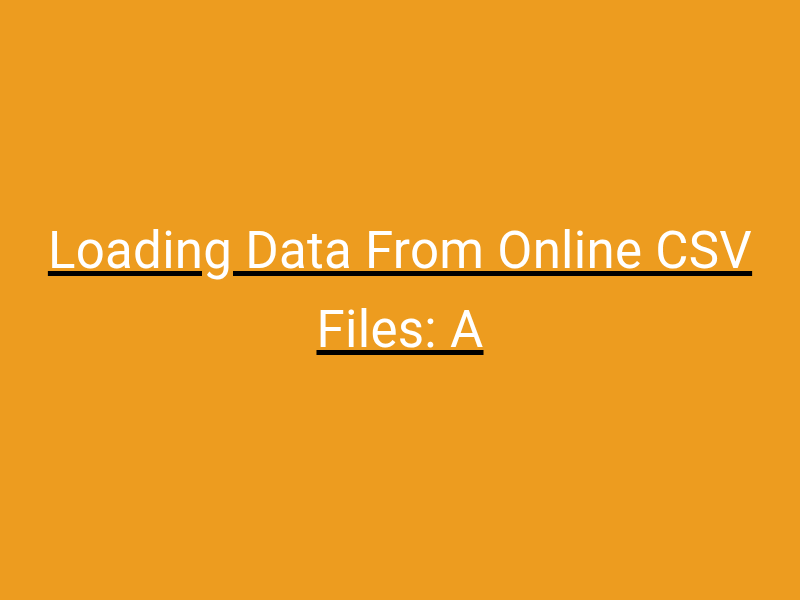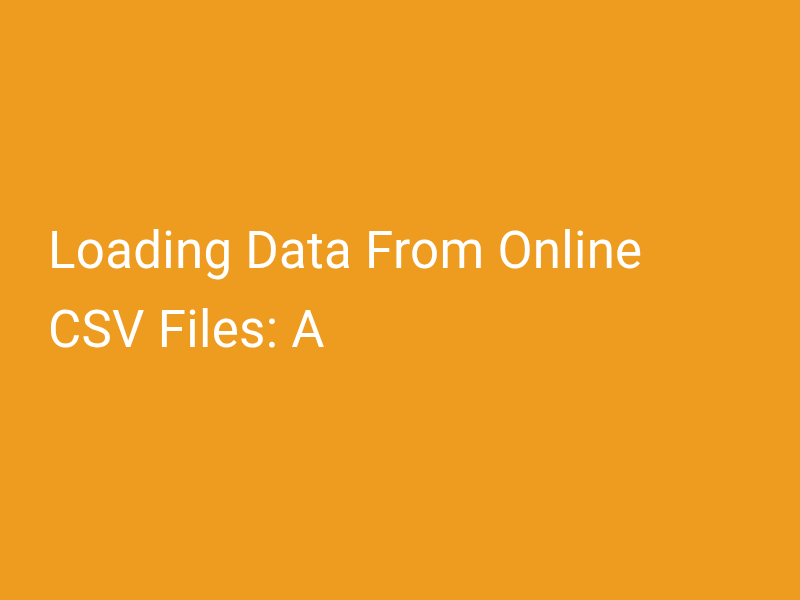--- a/index.html
+++ b/index.html
@@ -11,22 +11,24 @@
       width: 800px;
       height: 600px;
       background-color: #ed9c1f;
       display: flex;
       align-items: center;
       justify-content: center;
       font-family: -apple-system, BlinkMacSystemFont, "Segoe UI", Roboto, Helvetica, Arial, sans-serif;
       overflow: hidden;
     }
     .title-container {
-      padding: 0 48px;
+      text-align: center;
+      padding: 0 32px;
       margin-top: -20px;
+      text-decoration: underline;
     }
     .title {
       color: #ffffff;
       font-size: 51px;
       font-weight: 400;
       line-height: 1.55;
       letter-spacing: 0.3px;
     }
   </style>
 </head>

